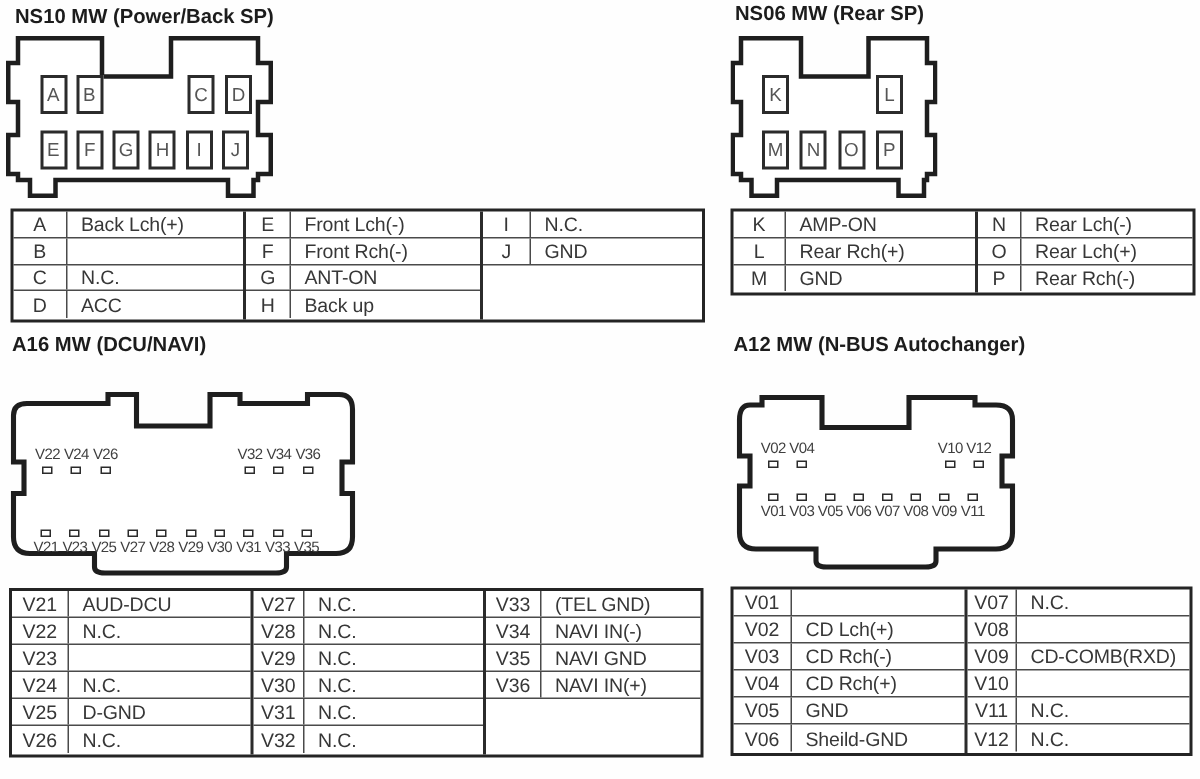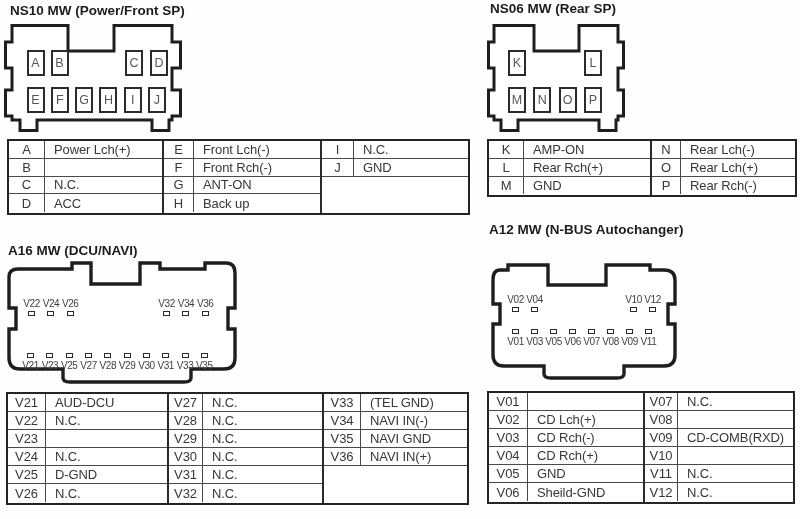--- a/index.html
+++ b/index.html
@@ -44,21 +44,21 @@
   .tc{display:flex;align-items:center;font-size:13px;color:#373737;letter-spacing:-0.1px;}
   .tc.pin{width:var(--pw,36px);justify-content:center;border-right:1.1px solid #4a4a4a;box-sizing:border-box;flex:none;}
   .tc.desc{flex:1;padding-left:9px;white-space:nowrap;}
   .outline{fill:#fff;stroke:#1e1e1e;stroke-linejoin:miter;fill-rule:evenodd;}
 </style>
 </head>
 <body>
 
 <div class="stage">
 
-  <h2 class="title" style="left:10px;top:3px;">NS10 MW (Power/Front SP)</h2>
+  <h2 class="title" style="left:10px;top:3px;">NS10 MW (Power/Back SP)</h2>
 
   <div class="connector" style="left:4px;top:24px;width:182px;height:108px;">
     <svg width="182" height="108" viewBox="0 0 182 108">
       <path class="outline" stroke-width="3" d="M 8 1.5 H 64 V 27 H 110 V 1.5 H 168 V 18 H 176.5 V 44 H 168 V 66 H 176.5 V 92 H 168 V 96 H 165 V 106.5 H 148 V 96 H 33 V 106.5 H 16 V 96 H 8 V 92 H 1.5 V 66 H 8 V 44 H 1.5 V 18 H 8 Z"></path>
     </svg>
     <div class="lrow" style="left:22.5px;top:26px;gap:6px;">
 
     <div class="lpin">A</div>
         <div class="lpin">B</div>
       </div>
@@ -76,21 +76,21 @@
         <div class="lpin">I</div>
         <div class="lpin">J</div>
       </div>
   </div>
 
   <div class="ptable" style="left:7px;top:139px;width:463px;height:76px;--rh:17.75px;">
     <div class="tgroup full" style="width:153px;--pw:36px;">
 
     <div class="trow">
         <span class="tc pin">A</span>
-        <span class="tc desc">Power Lch(+)</span>
+        <span class="tc desc">Back Lch(+)</span>
       </div>
         <div class="trow">
         <span class="tc pin">B</span>
       </div>
         <div class="trow">
         <span class="tc pin">C</span>
         <span class="tc desc">N.C.</span>
       </div>
         <div class="trow">
         <span class="tc pin">D</span>
@@ -178,21 +178,21 @@
         <span class="tc pin">O</span>
         <span class="tc desc">Rear Lch(+)</span>
       </div>
         <div class="trow">
         <span class="tc pin">P</span>
         <span class="tc desc">Rear Rch(-)</span>
       </div>
       </div>
   </div>
 
-  <h2 class="title" style="left:8px;top:243px;">A16 MW (DCU/NAVI)</h2>
+  <h2 class="title" style="left:8px;top:222px;">A16 MW (DCU/NAVI)</h2>
 
   <div class="connector" style="left:6px;top:252px;width:232px;height:134px;">
     <svg width="232" height="134" viewBox="0 0 232 134">
       <path class="outline" stroke-width="3.4" d="M 12 17 H 66 V 11 H 85 V 32 H 134 V 11 H 154 V 17 H 199 V 11 H 220 Q 229 11 229 21 V 56 H 222 V 77 H 229 V 106 Q 229 117 218 117 H 185 V 126 Q 185 130 178 130 H 64 Q 57 130 57 126 V 117 H 14 Q 3 117 3 106 V 77 H 10 V 56 H 3 V 25 Q 3 17 12 17 Z"></path>
     </svg>
     <div class="vrow above" style="left:16px;top:46px;">
 
     <div class="vpin">
         <span class="vlabel">V22</span>
         <span class="vslot"></span>

